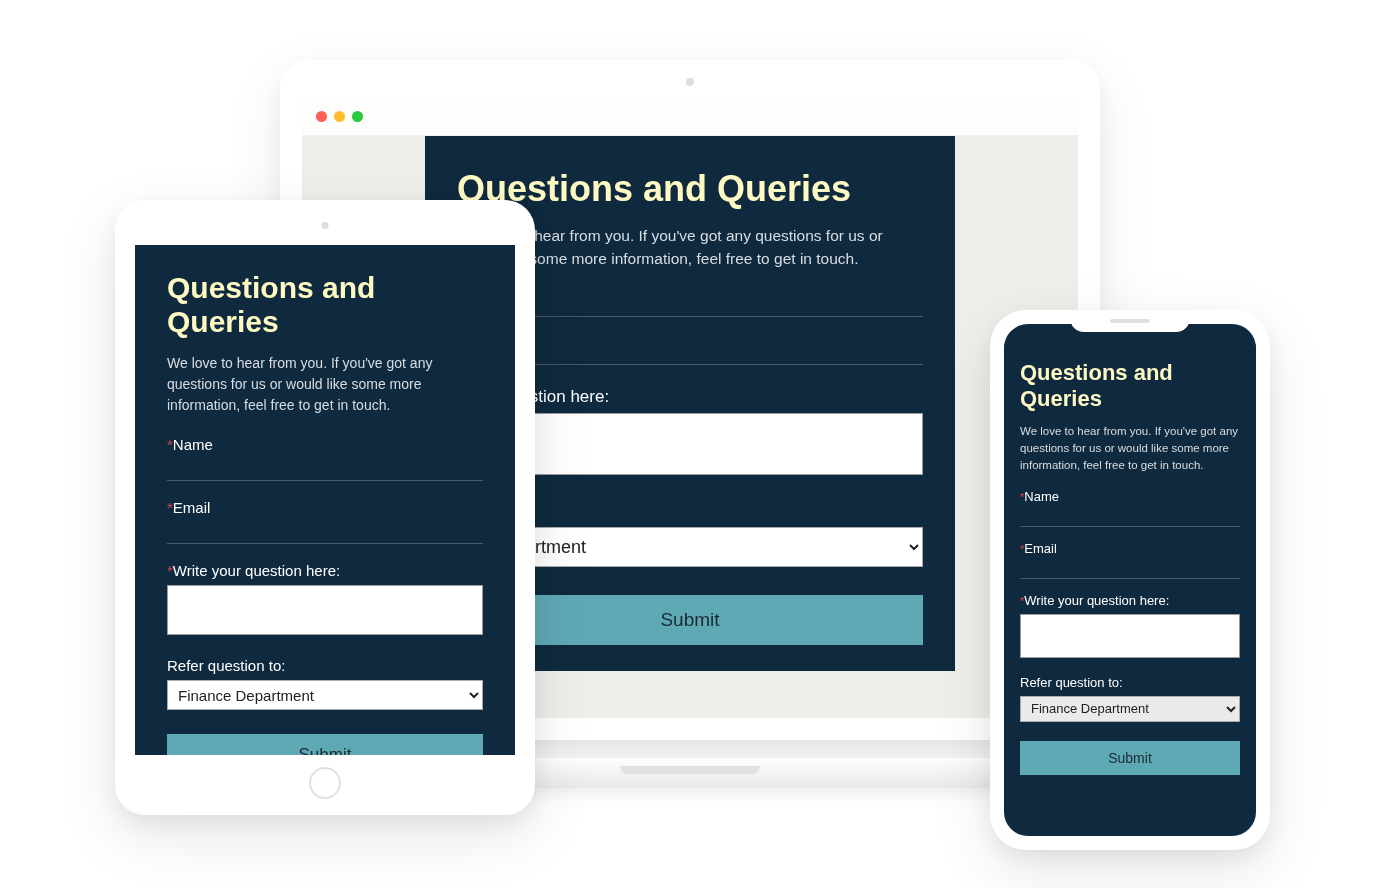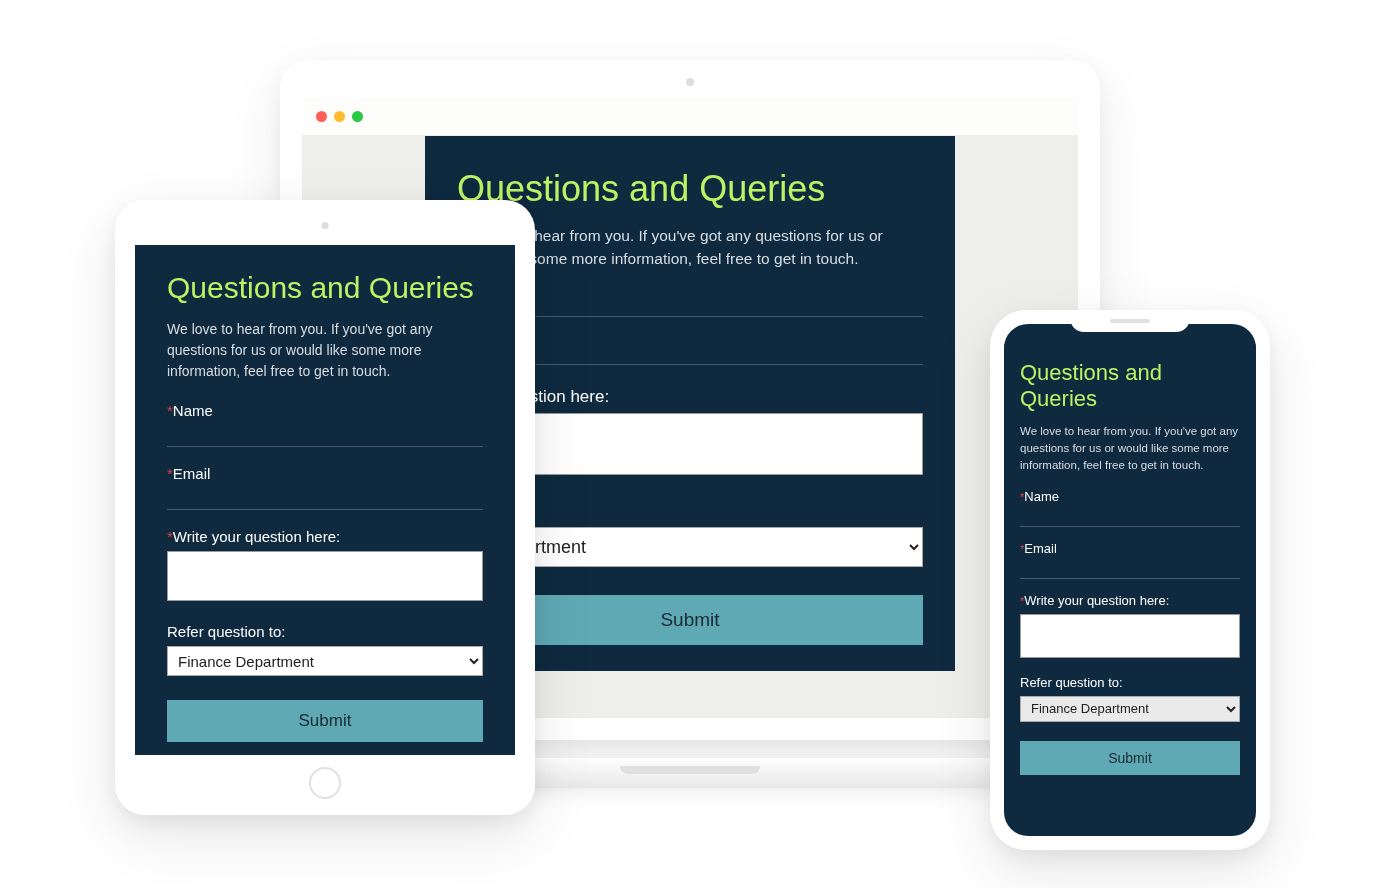--- a/index.html
+++ b/index.html
@@ -167,23 +167,23 @@
 }
 
 
 .form-container {
   background: #0f2a3f;
   color: #ffffff;
   padding: 26px 32px;
 }
 .form-title {
   font-size: 30px;
-  font-weight: 400;
+  font-weight: 700;
   margin-bottom: 14px;
-  color: #bef264;
+  color: #fef9c3;
 }
 .form-desc {
   font-size: 14px;
   line-height: 1.5;
   color: #d8dde2;
   margin-bottom: 20px;
 }
 .form-field {
   margin-bottom: 18px;
 }

